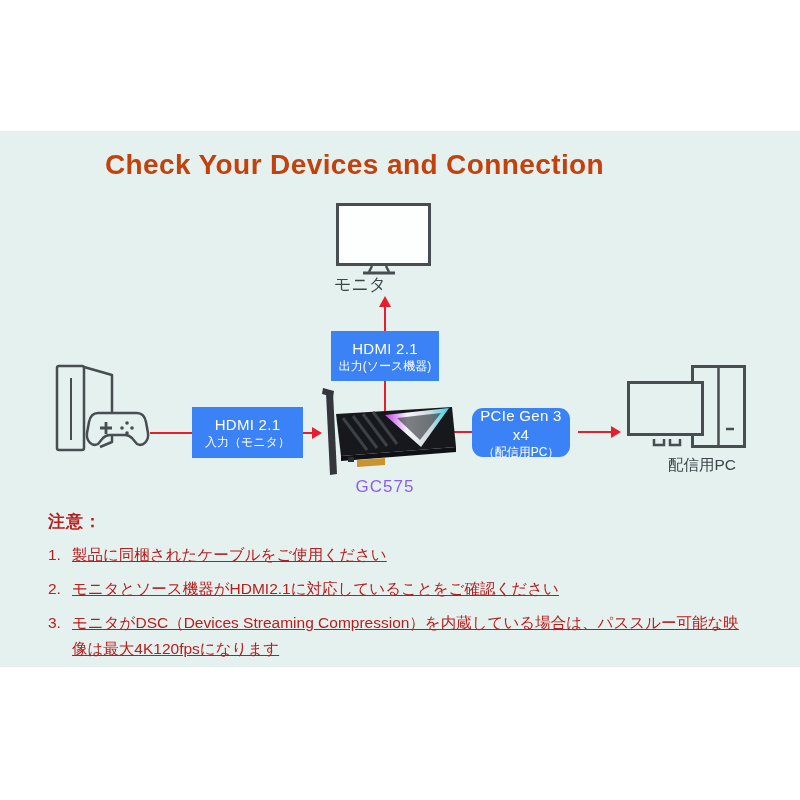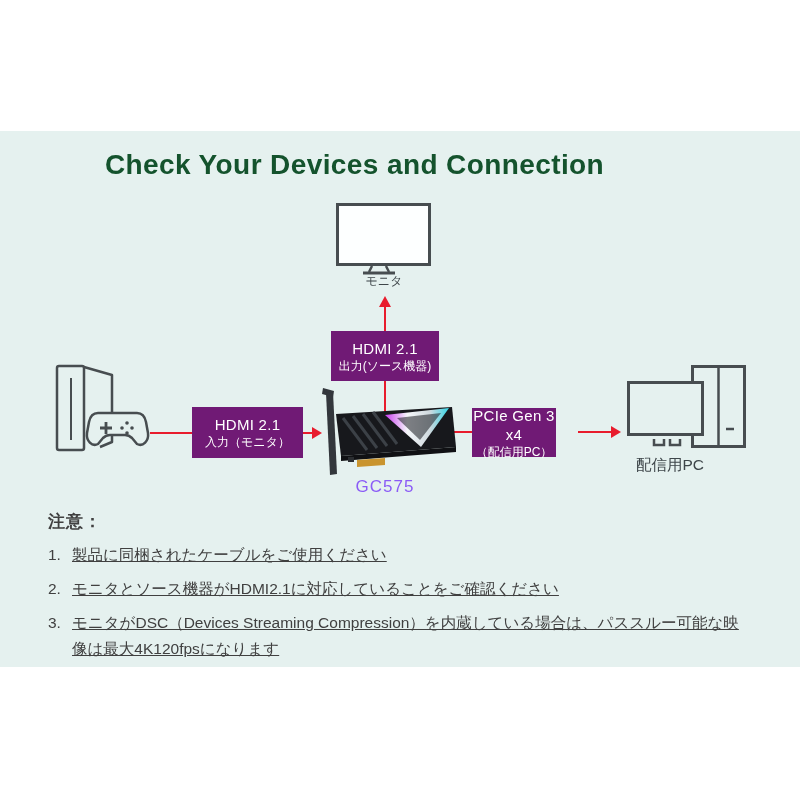--- a/index.html
+++ b/index.html
@@ -9,42 +9,42 @@
     position:relative; width:800px; height:800px; background:#ffffff; overflow:hidden;
     color:#3e464a;
   }
   #band {
     position:absolute; left:0; top:131px; width:800px; height:536px;
     background:#e5f1ef;
   }
   #title {
     position:absolute; left:0; top:149px; width:709px;
     text-align:center; font-size:28px; font-weight:700; letter-spacing:.4px;
-    color:#14532d; z-index:3;
+    color:#c2410c; z-index:3;
   }
   svg.icon, svg.lines { position:absolute; z-index:2; }
   svg.lines { left:0; top:0; z-index:1; pointer-events:none; }
   .redbox {
-    position:absolute; z-index:3; background:#701a75; color:#ffffff;
+    position:absolute; z-index:3; background:#3b82f6; color:#ffffff;
     display:flex; flex-direction:column; align-items:center; justify-content:center;
     text-align:center;
   }
   .redbox .l1 { font-size:15px; font-weight:500; line-height:19px; letter-spacing:.3px; }
   .redbox .l2 { font-size:12px; font-weight:500; line-height:16px; }
   #box-out  { left:331px; top:331px; width:108px; height:50px; }
   #box-in   { left:192px; top:407px; width:111px; height:51px; }
-  #box-pcie { left:472px; top:408px; width:84px; height:49px; }
+  #box-pcie { left:472px; top:408px; width:98px; height:49px;border-radius:11px; }
   .dev-label { position:absolute; z-index:3; color:#3e464a; }
-  #lbl-monitor { left:334px; top:273px; width:100px; text-align:center; font-size:12px; }
+  #lbl-monitor { left:334px; top:273px; width:100px; text-align:left; font-size:17px; }
   #lbl-console { left:55px;  top:456px; font-size:15px; line-height:19px; }
   #lbl-card    { left:335px; top:477px; width:100px; text-align:center; font-size:17px; letter-spacing:1px; color:#8b5cf6; }
-  #lbl-pc      { left:636px; top:455px; width:100px; text-align:left; font-size:15.5px; }
+  #lbl-pc      { left:636px; top:455px; width:100px; text-align:right; font-size:15.5px; }
   #notes {
     position:absolute; left:48px; top:510px; width:712px; z-index:3;
-    color:#404040;
+    color:#b91c1c;
   }
   #notes-heading { font-size:17px; font-weight:700; margin-bottom:9px; letter-spacing:1px; }
   .note-item { display:flex; margin-bottom:8px; font-size:15.5px; line-height:26px; }
   .note-num  { width:24px; flex:0 0 24px; }
   .note-text { width:676px;text-decoration:underline; }
 </style>
 </head>
 <body>
 
 <div id="page">

